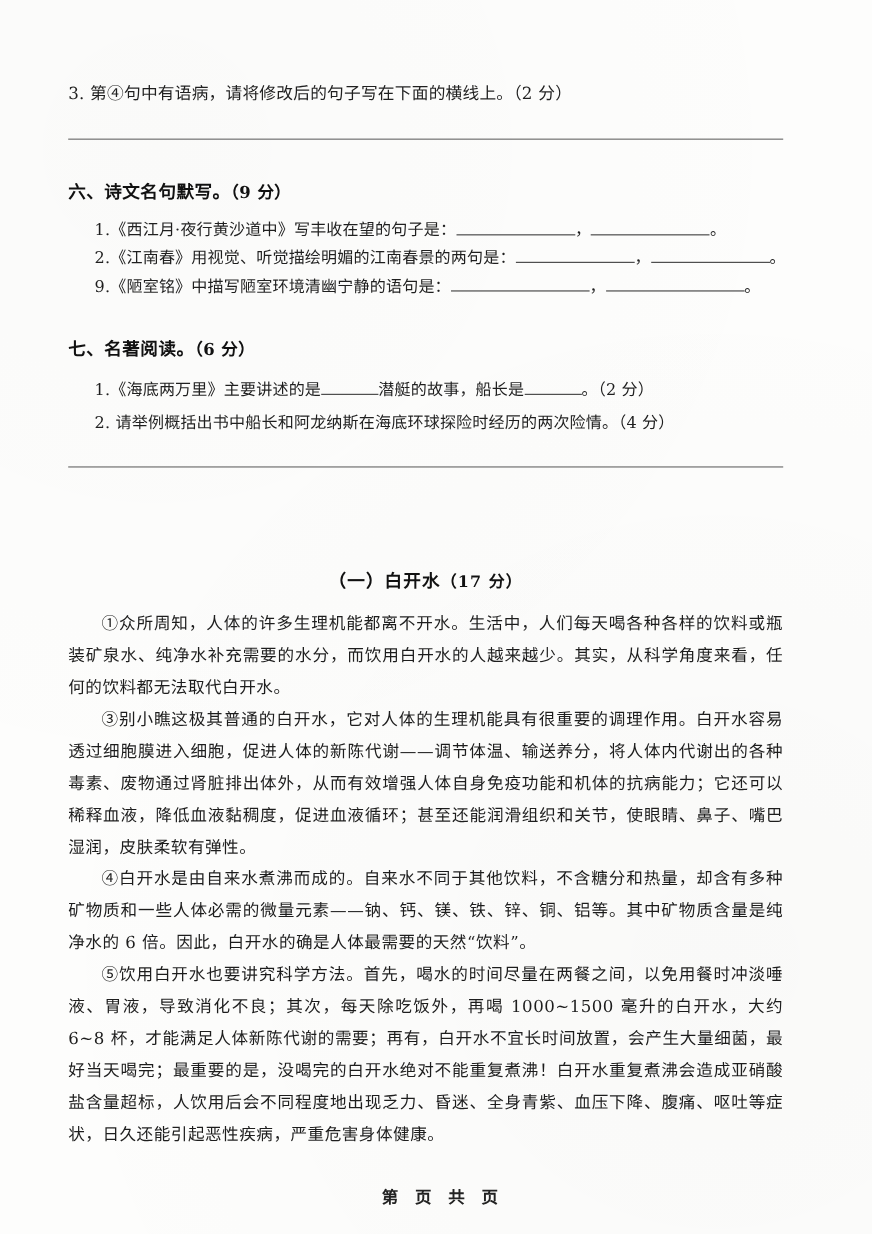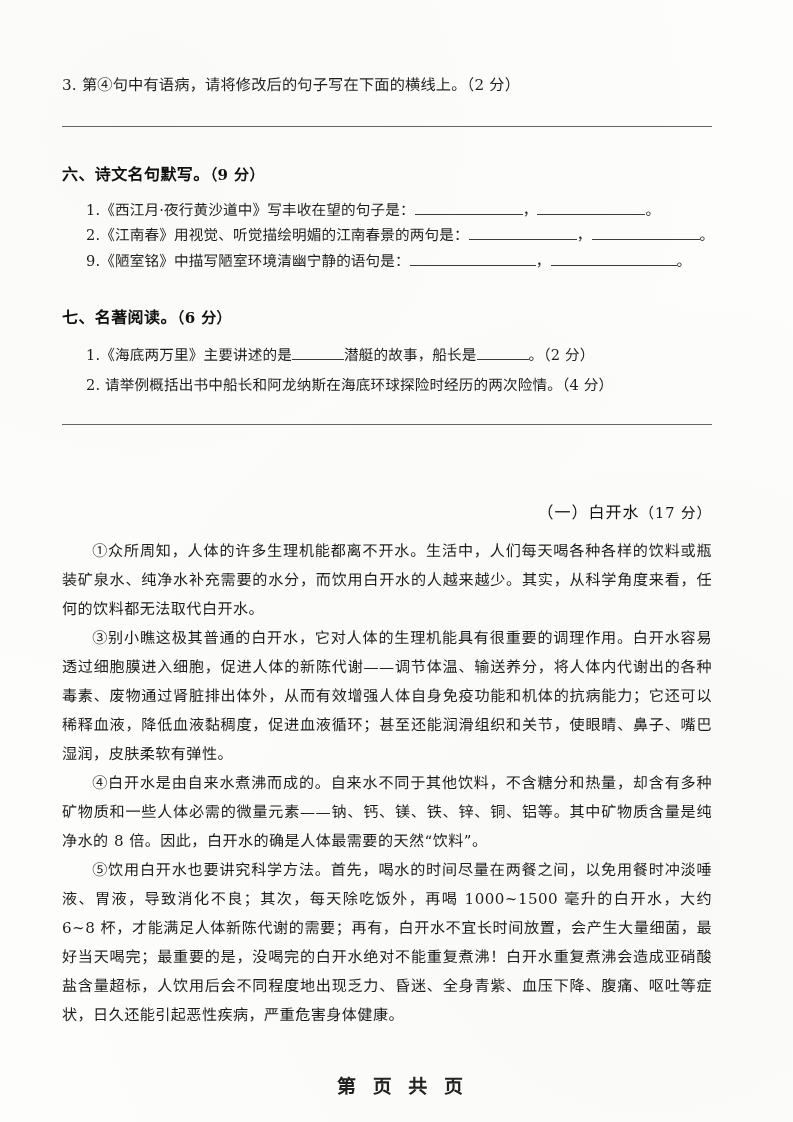--- a/index.html
+++ b/index.html
@@ -79,25 +79,26 @@
     display: inline-block;
     border-bottom: 1px solid #3c3c3c;
     vertical-align: baseline;
   }
   .blank.w-short { width: 52px; }
   .blank.w-med   { width: 108px; }
   .blank.w-long  { width: 126px; }
 
   
   .passage-title {
-    text-align: right;
+    text-align: center;
     font-size: 16px;
-    font-weight: normal;
+    font-weight: bold;
     letter-spacing: 1px;
     color: #111;
+    margin-top: 16px;
   }
   .passage-title .pts { font-size: 14.5px; }
 
   .para {
     font-size: 15.1px;
     line-height: 1.92;
     text-align: justify;
     text-justify: inter-ideograph;
     text-indent: 2em;
     letter-spacing: 0.45px;
@@ -105,21 +106,21 @@
     margin: 0;
   }
 
   
   .footer {
     position: absolute;
     left: 0;
     right: 0;
     bottom: 24px;
     text-align: center;
-    font-size: 19px;
+    font-size: 15px;
     font-weight: bold;
     letter-spacing: 5px;
     color: #222;
     padding-left: 12px;
   }
 
   .sp-4  { height: 4px; }
   .sp-8  { height: 8px; }
   .sp-10 { height: 10px; }
   .sp-14 { height: 14px; }
@@ -196,19 +197,19 @@
     <div class="sp-10"></div>
 
     <div class="passage-title">
       <span>（一）白开水</span><span class="pts">（17 分）</span>
     </div>
 
     <div class="sp-14"></div>
 
     <p class="para">①众所周知，人体的许多生理机能都离不开水。生活中，人们每天喝各种各样的饮料或瓶装矿泉水、纯净水补充需要的水分，而饮用白开水的人越来越少。其实，从科学角度来看，任何的饮料都无法取代白开水。</p>
     <p class="para">③别小瞧这极其普通的白开水，它对人体的生理机能具有很重要的调理作用。白开水容易透过细胞膜进入细胞，促进人体的新陈代谢——调节体温、输送养分，将人体内代谢出的各种毒素、废物通过肾脏排出体外，从而有效增强人体自身免疫功能和机体的抗病能力；它还可以稀释血液，降低血液黏稠度，促进血液循环；甚至还能润滑组织和关节，使眼睛、鼻子、嘴巴湿润，皮肤柔软有弹性。</p>
-    <p class="para">④白开水是由自来水煮沸而成的。自来水不同于其他饮料，不含糖分和热量，却含有多种矿物质和一些人体必需的微量元素——钠、钙、镁、铁、锌、铜、铝等。其中矿物质含量是纯净水的 8 倍。因此，白开水的确是人体最需要的天然“饮料”。</p>
+    <p class="para">④白开水是由自来水煮沸而成的。自来水不同于其他饮料，不含糖分和热量，却含有多种矿物质和一些人体必需的微量元素——钠、钙、镁、铁、锌、铜、铝等。其中矿物质含量是纯净水的 6 倍。因此，白开水的确是人体最需要的天然“饮料”。</p>
     <p class="para">⑤饮用白开水也要讲究科学方法。首先，喝水的时间尽量在两餐之间，以免用餐时冲淡唾液、胃液，导致消化不良；其次，每天除吃饭外，再喝 1000~1500 毫升的白开水，大约 6~8 杯，才能满足人体新陈代谢的需要；再有，白开水不宜长时间放置，会产生大量细菌，最好当天喝完；最重要的是，没喝完的白开水绝对不能重复煮沸！白开水重复煮沸会造成亚硝酸盐含量超标，人饮用后会不同程度地出现乏力、昏迷、全身青紫、血压下降、腹痛、呕吐等症状，日久还能引起恶性疾病，严重危害身体健康。</p>
 
   </div>
 
   <div class="footer">第 页 共 页</div>
 </div>
 
 </body></html>

